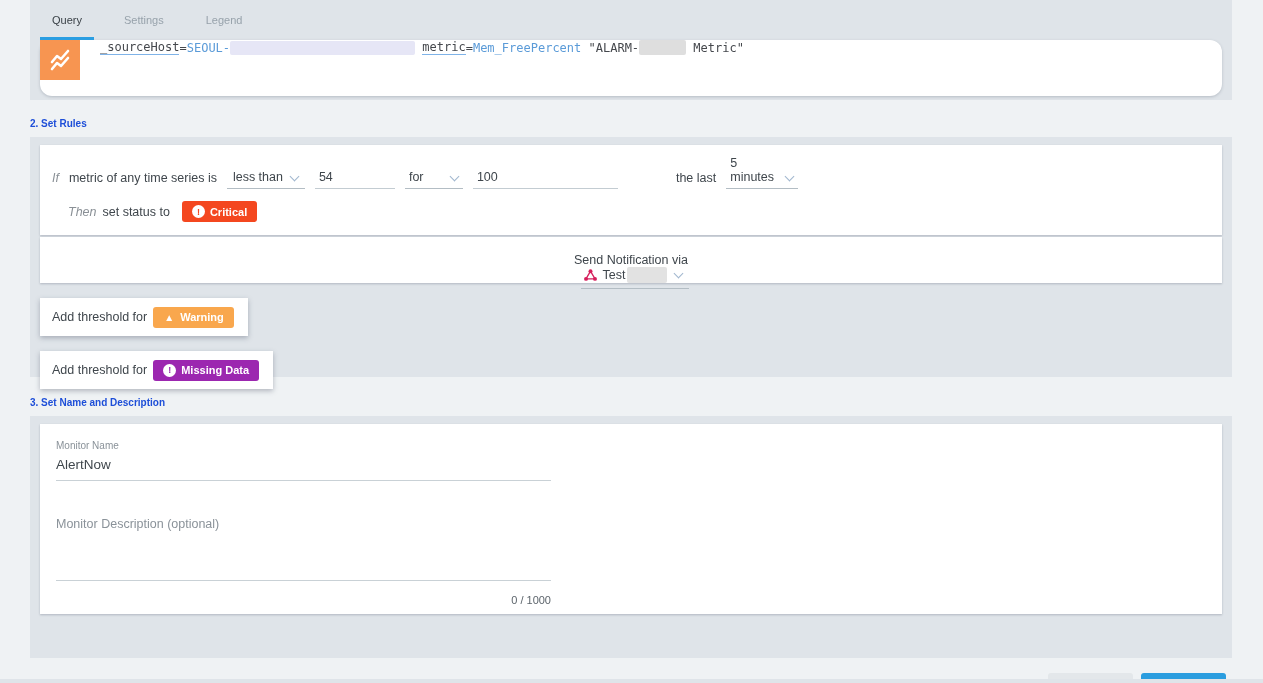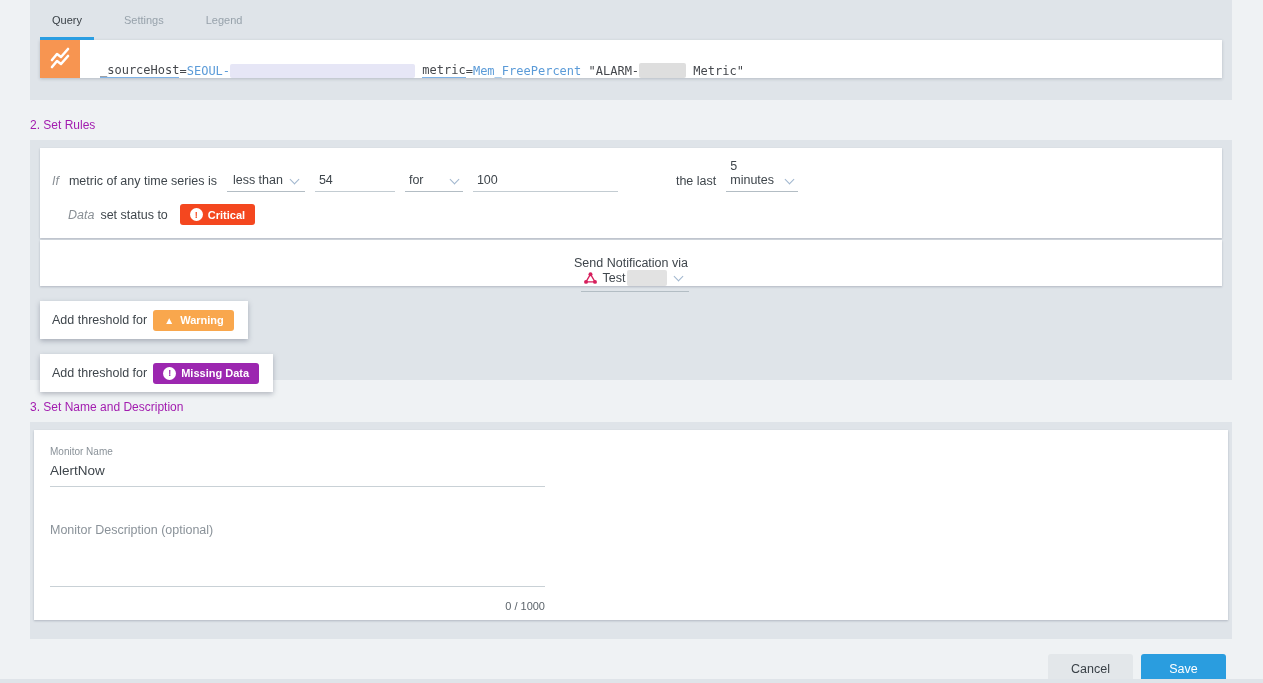--- a/index.html
+++ b/index.html
@@ -13,35 +13,35 @@
   .panel { margin-left:30px; width:1202px; background:#dfe4e9; }
 
   
   .panel-top { height:100px; }
   .tabs { height:40px; padding-left:22px; display:flex; align-items:stretch; }
   .tab { position:relative; display:inline-flex; align-items:center; margin-right:42px;
          font-size:11px; color:#97a2ab; cursor:pointer; }
   .tab.active { color:#3a4147; }
   .tab.active::after { content:""; position:absolute; left:-12px; right:-12px; bottom:0;
          height:3px; background:#2b9ee2; }
-  .query-card { margin:0 10px; height:38px; background:#fff; display:flex; align-items:flex-end;
-         box-shadow:0 1px 3px rgba(60,70,90,.25); }
+  .query-card { margin:0 10px; height:56px; background:#fff; display:flex; align-items:flex-start;
+         box-shadow:0 1px 3px rgba(60,70,90,.25);border-radius:12px; }
   .query-icon-box { width:40px; height:40px; background:#f79551; display:flex;
          align-items:center; justify-content:center; flex:0 0 40px; }
   .query-text { display:flex; align-items:center; padding-left:20px;
          font-family:"DejaVu Sans Mono", monospace; font-size:12px; color:#45484d; white-space:pre; }
   .q-key { color:#45484d; border-bottom:1px solid #7fb3e8; }
   .q-val { color:#5b9bd8; }
   .redact-lav { display:inline-block; width:185px; height:14px; background:#e6e6f6;
          border-radius:2px; vertical-align:middle; }
   .redact-gray { display:inline-block; width:47px; height:15px; background:#dedede;
          border-radius:2px; vertical-align:middle; }
 
   
-  .section-heading { margin:18px 0 8px 30px; font-size:12px; font-weight:normal; color:#a21caf; }
+  .section-heading { margin:18px 0 8px 30px; font-size:10px; font-weight:bold; color:#1d4ed8; }
   .section-heading.second { margin-top:20px; }
 
   
   .panel-rules { height:240px; padding:8px 10px; }
   .card { background:#fff; box-shadow:0 1px 2px rgba(60,70,90,.28); }
   .rule-card { height:90px; padding:14px 12px 0 12px; margin-bottom:2px; }
   .rule-row { display:flex; align-items:flex-end; font-size:12.5px; gap:10px; height:30px; }
   .word-it { font-style:italic; color:#8a9096; padding-bottom:4px; }
   .plain { padding-bottom:4px; }
   .ctl { display:inline-flex; align-items:flex-end; justify-content:space-between;
@@ -65,21 +65,21 @@
   .badge-ico.tri { background:transparent; border-radius:0; font-size:10px; color:#fff; width:12px; height:13px; }
   .notify-card { height:46px; display:flex; align-items:center; padding:16px 12px; font-size:12.5px;flex-direction:column; }
   .notify-sel { margin-left:8px; border-bottom:1px solid #b3bdc4; display:inline-flex;
          align-items:center; padding:0 4px 5px 2px; cursor:pointer; }
   .notify-sel .nval { margin-left:5px; font-size:12.5px; }
   .redact-sm { display:inline-block; width:40px; height:16px; background:#e2e2e2; border-radius:2px; margin-left:2px; }
   .thr-card { height:38px; display:inline-flex; align-items:center; padding:0 14px 0 12px;
          margin-top:15px; font-size:12.5px; cursor:pointer; box-shadow:0 2px 5px rgba(60,70,90,.35); }
 
   
-  .panel-name { height:217px; padding:8px 4px; }
+  .panel-name { height:242px; padding:8px 10px; }
   .name-card { height:190px; padding:16px 16px 0 16px; }
   .field-label { font-size:10px; color:#8a9299; }
   .name-input { display:block; width:495px; border:none; outline:none; border-bottom:1px solid #c9d1d6;
          font-size:13.5px; color:#3f464c; padding:6px 0 8px 0; background:transparent;
          font-family:"Liberation Sans", sans-serif; }
   .desc-area { display:block; width:495px; height:64px; margin-top:36px; border:none; outline:none;
          border-bottom:1px solid #c9d1d6; resize:none; font-size:12.5px; color:#3f464c;
          background:transparent; font-family:"Liberation Sans", sans-serif; }
   .desc-area::placeholder { color:#8a9299; }
   .char-counter { width:495px; text-align:right; font-size:11px; color:#5c646b; margin-top:13px; }
@@ -129,21 +129,21 @@
         <span class="chev"></span>
       </span>
       <input class="u-input w-occ" value="100" style="">
       <span class="plain" style="margin-left:48px">the last</span>
       <span class="ctl w-win">
         <span class="lbl">5 minutes</span>
         <span class="chev"></span>
       </span>
     </div>
     <div class="then-row">
-      <span class="word-it" style="padding-bottom:0">Data</span>
+      <span class="word-it" style="padding-bottom:0">Then</span>
       <span>set status to</span>
       <span class="badge badge-critical">
         <span class="badge-ico">!</span>
         <span>Critical</span>
       </span>
     </div>
   </div>
 
   <div class="card notify-card">
     <span>Send Notification via</span>

